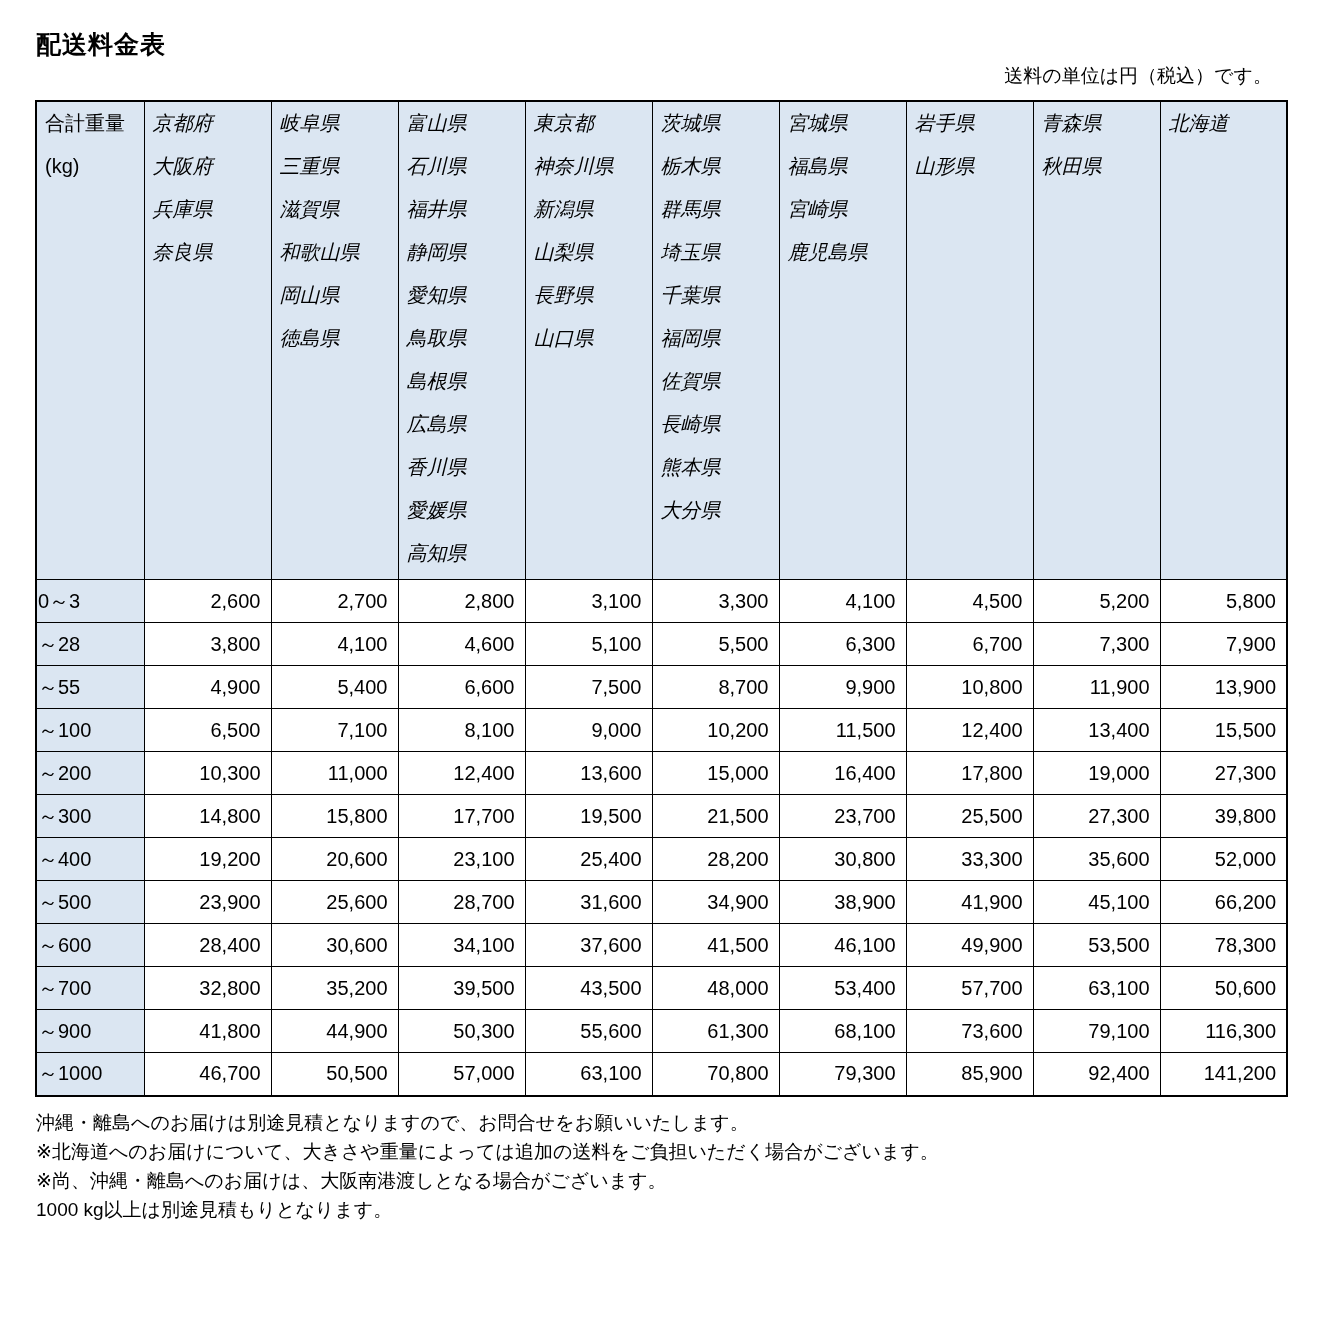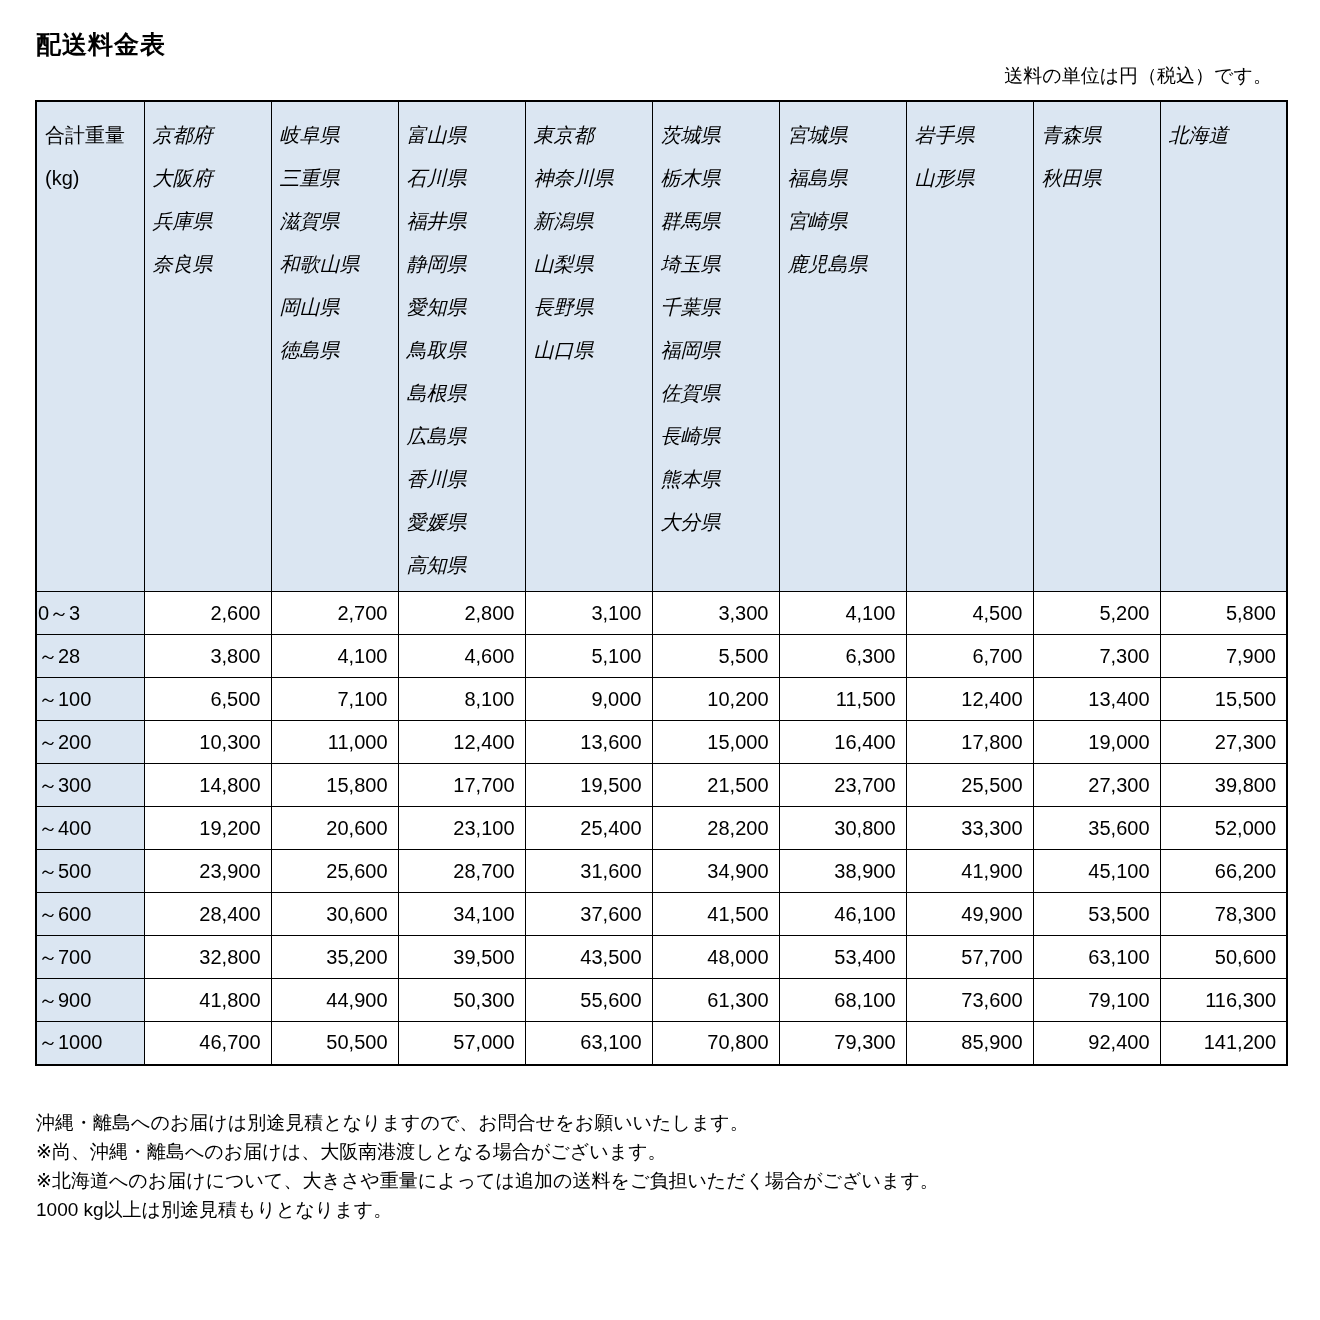--- a/index.html
+++ b/index.html
@@ -45,21 +45,21 @@
     border: 1px solid #000000;
     font-weight: normal;
     font-size: 20px;
     box-sizing: border-box;
   }
   th.weight-head,
   th.region-head {
     background: #dbe6f2;
     vertical-align: top;
     text-align: left;
-    padding: 12px 4px 4px 8px;
+    padding: 0 4px 4px 8px;
     line-height: 43px;
   }
   th.weight-head { font-size: 19px; }
   th.weight-head .hline { white-space: nowrap; }
   th.region-head .hline { white-space: nowrap; font-style: italic; }
   th.row-label {
     background: #dbe6f2;
     text-align: left;
     padding-left: 1px;
     font-size: 21px;
@@ -191,20 +191,32 @@
           <td class="fare-cell">4,100</td>
           <td class="fare-cell">4,600</td>
           <td class="fare-cell">5,100</td>
           <td class="fare-cell">5,500</td>
           <td class="fare-cell">6,300</td>
           <td class="fare-cell">6,700</td>
           <td class="fare-cell">7,300</td>
           <td class="fare-cell">7,900</td>
         </tr>
         <tr>
+          <th class="row-label">～55</th>
+          <td class="fare-cell">4,900</td>
+          <td class="fare-cell">5,400</td>
+          <td class="fare-cell">6,600</td>
+          <td class="fare-cell">7,500</td>
+          <td class="fare-cell">8,700</td>
+          <td class="fare-cell">9,900</td>
+          <td class="fare-cell">10,800</td>
+          <td class="fare-cell">11,900</td>
+          <td class="fare-cell">13,900</td>
+        </tr>
+        <tr>
           <th class="row-label">～100</th>
           <td class="fare-cell">6,500</td>
           <td class="fare-cell">7,100</td>
           <td class="fare-cell">8,100</td>
           <td class="fare-cell">9,000</td>
           <td class="fare-cell">10,200</td>
           <td class="fare-cell">11,500</td>
           <td class="fare-cell">12,400</td>
           <td class="fare-cell">13,400</td>
           <td class="fare-cell">15,500</td>
@@ -303,17 +315,17 @@
           <td class="fare-cell">79,300</td>
           <td class="fare-cell">85,900</td>
           <td class="fare-cell">92,400</td>
           <td class="fare-cell">141,200</td>
         </tr>
       </tbody>
   </table>
 
   <div class="notes">
       <div>沖縄・離島へのお届けは別途見積となりますので、お問合せをお願いいたします。</div>
+      <div>※北海道へのお届けについて、大きさや重量によっては追加の送料をご負担いただく場合がございます。</div>
       <div>※尚、沖縄・離島へのお届けは、大阪南港渡しとなる場合がございます。</div>
-      <div>※北海道へのお届けについて、大きさや重量によっては追加の送料をご負担いただく場合がございます。</div>
       <div>1000 kg以上は別途見積もりとなります。</div>
     </div>
 </div>
 
 </body></html>

